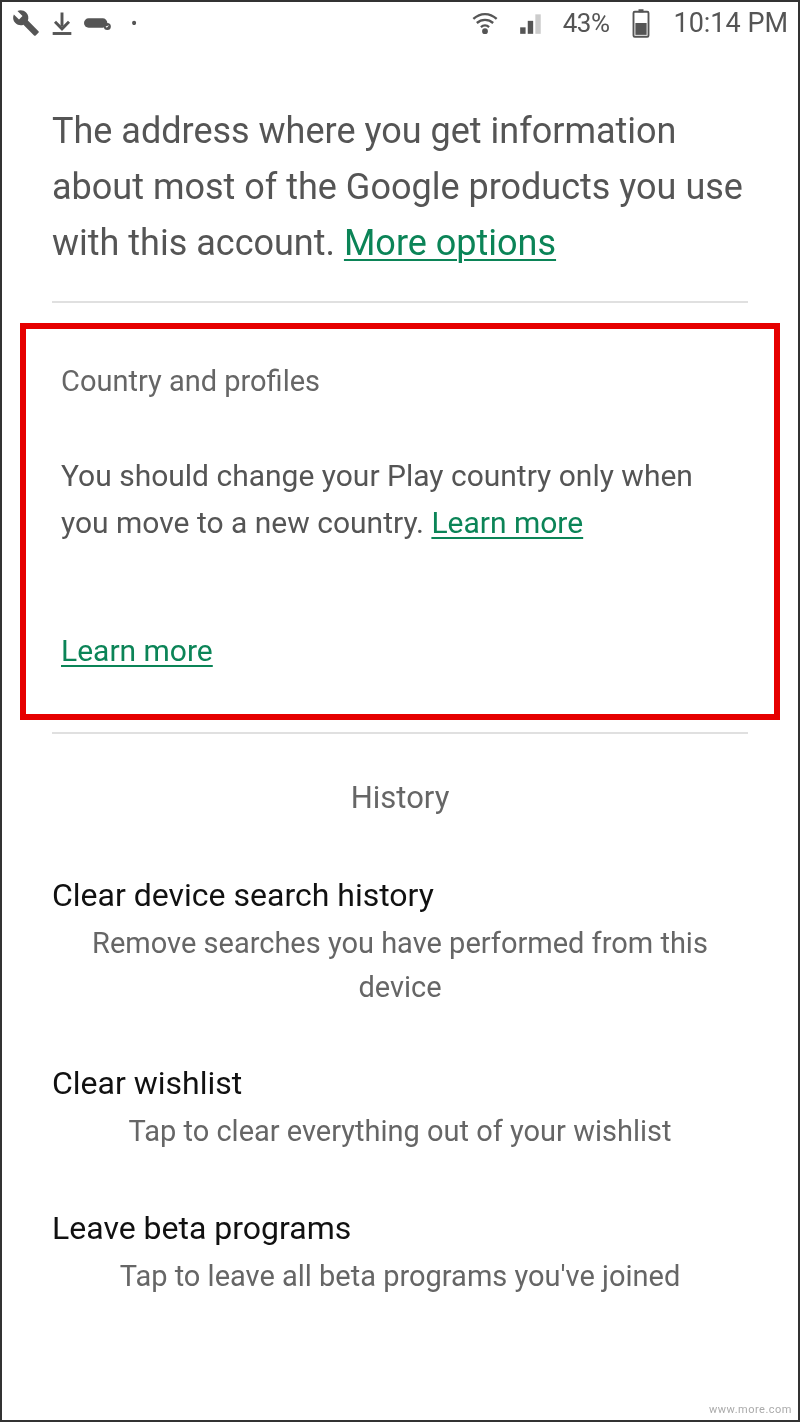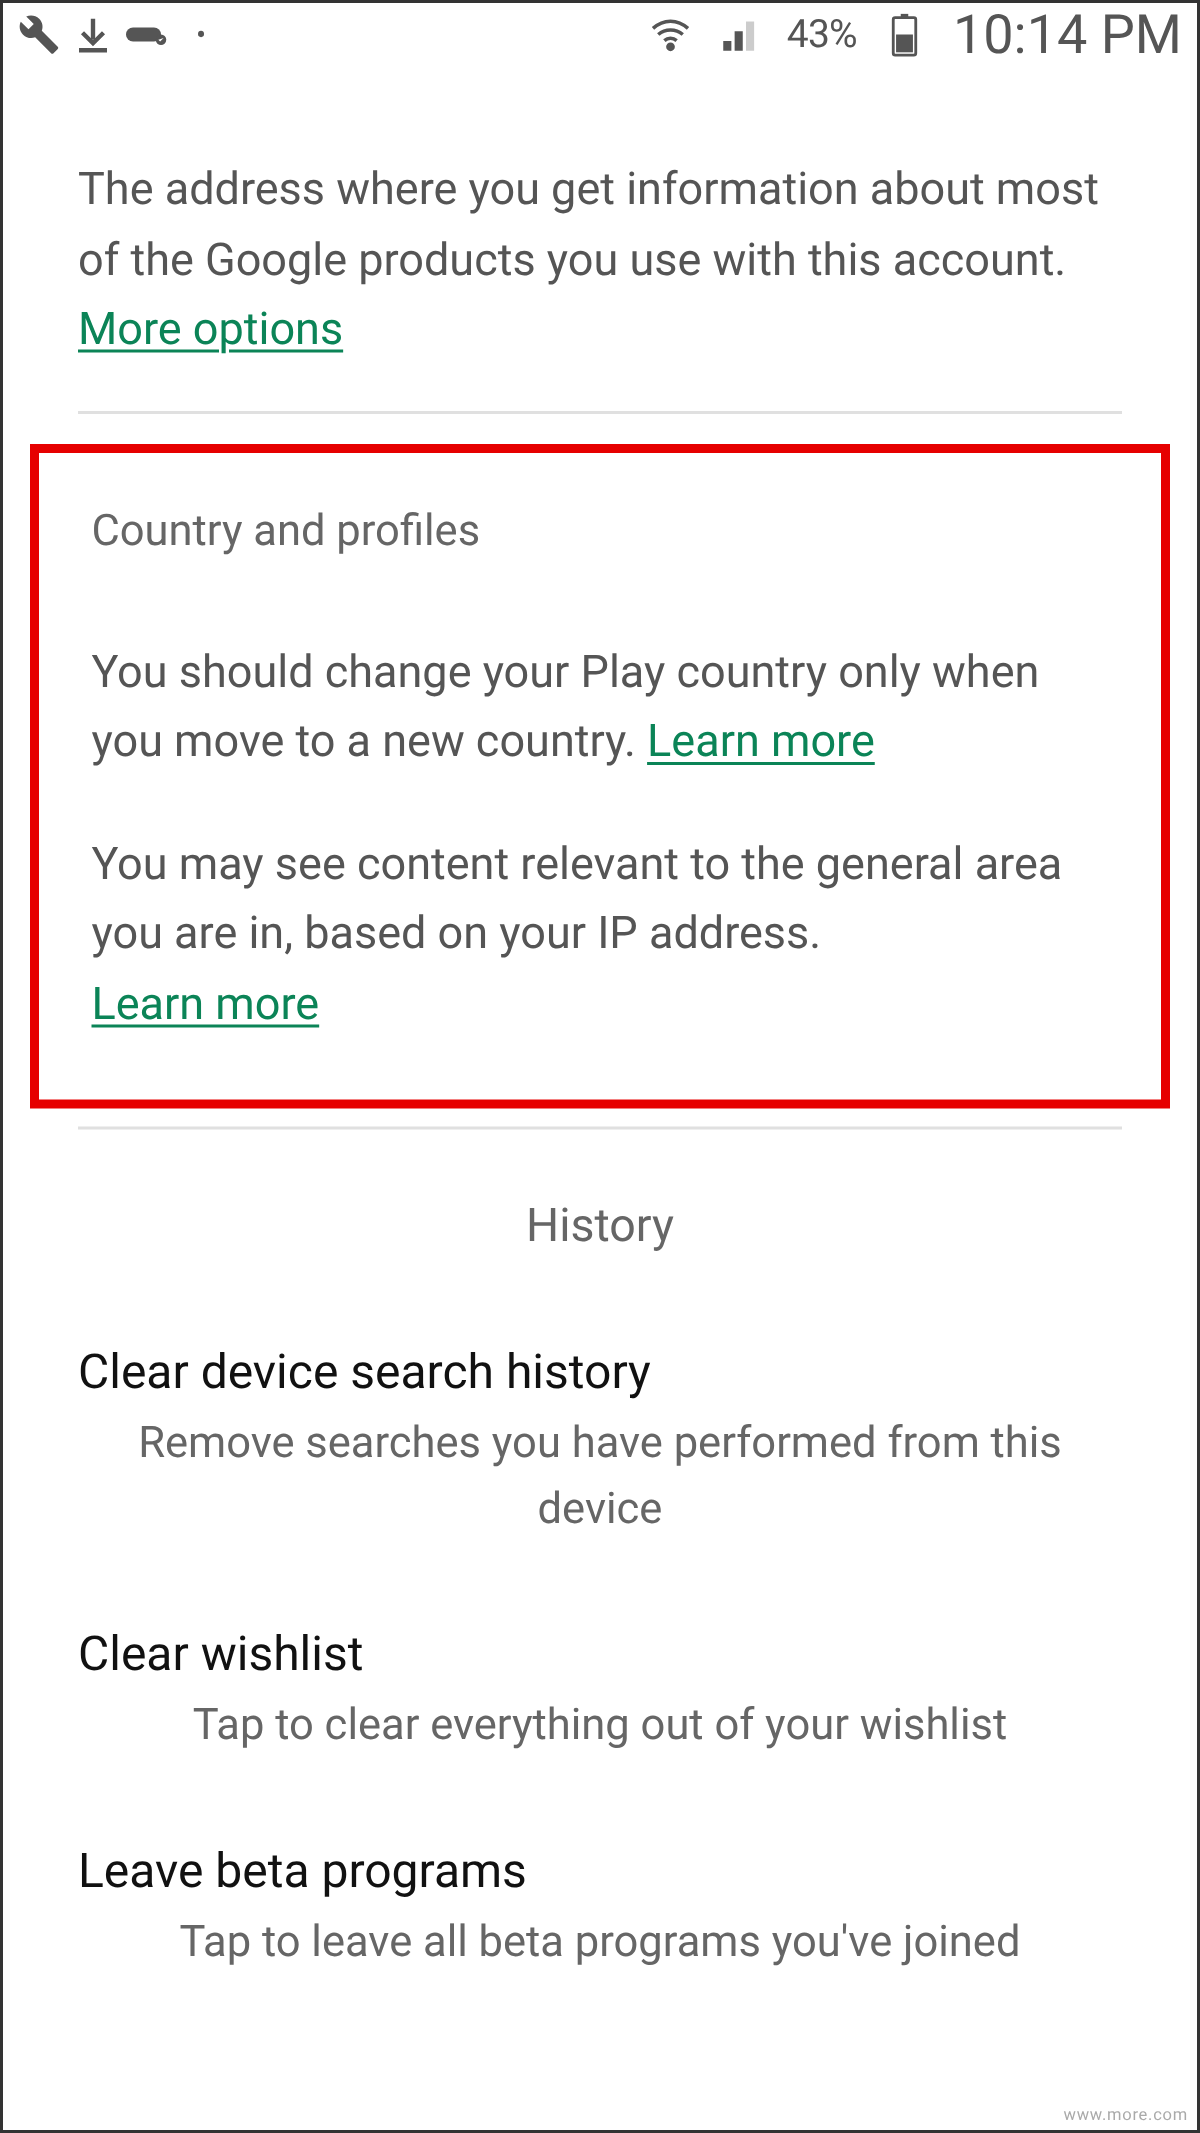--- a/index.html
+++ b/index.html
@@ -16,29 +16,29 @@
       height: 42px;
       display: flex;
       align-items: center;
       padding: 0 10px;
       color: #555;
     }
     .status-left { display: flex; align-items: center; gap: 8px; }
     .status-right { margin-left: auto; display: flex; align-items: center; gap: 18px; font-size: 26px; color: #555; }
     .status-icon { width: 28px; height: 28px; display: inline-flex; align-items: center; justify-content: center; }
     .battery-pct { font-size: 26px; letter-spacing: -0.5px; }
-    .time { font-size: 36px; }
+    .time { font-size: 27px; }
     .content {
       padding: 0;
     }
     .section-address {
       padding: 60px 50px 30px 50px;
     }
     .address-text {
-      font-size: 30px;
+      font-size: 36px;
       color: #555;
       line-height: 1.55;
     }
     .link {
       color: #0b8457;
       text-decoration: underline;
       text-decoration-thickness: 2px;
       text-underline-offset: 4px;
     }
     .divider {
@@ -166,21 +166,21 @@
 
   <hr class="divider">
 
   <div class="highlight-box">
     <div class="section-heading">Country and profiles</div>
     <p class="section-body">
       <span>You should change your Play country only when you move to a new country. </span><a href="#" class="link">Learn more</a>
     </p>
     <div class="para-gap"></div>
     <p class="section-body">
-      <span>You may see content relevant to the general area you are in, based on your IP address. </span><br><a href="#" class="link">Learn more</a>
+      <br><a href="#" class="link">Learn more</a>
     </p>
   </div>
 
   <hr class="divider2">
 
   <div class="history-section">
     <div class="history-title">History</div>
 
     <div class="setting-row">
       <div class="setting-title">Clear device search history</div>

